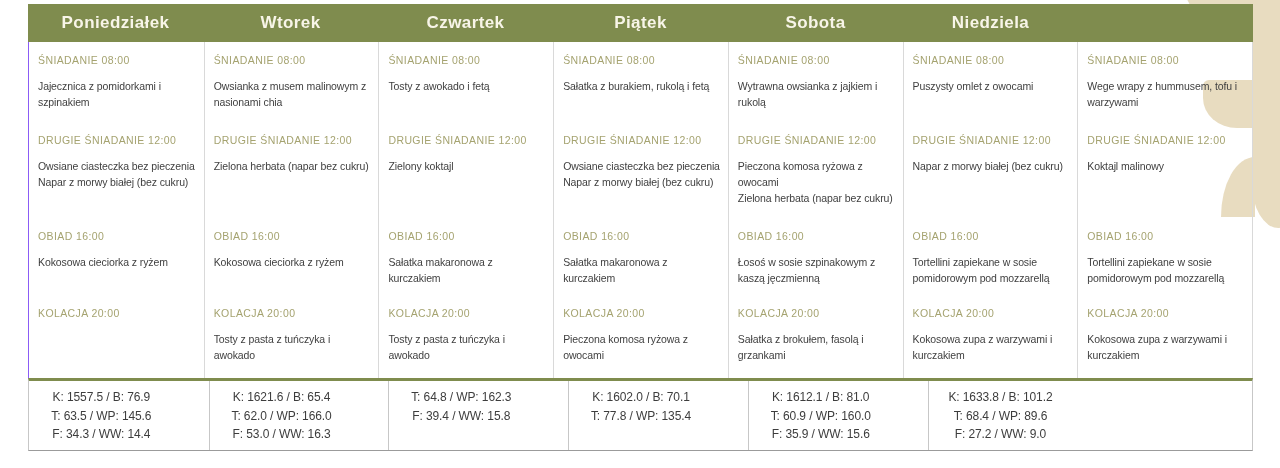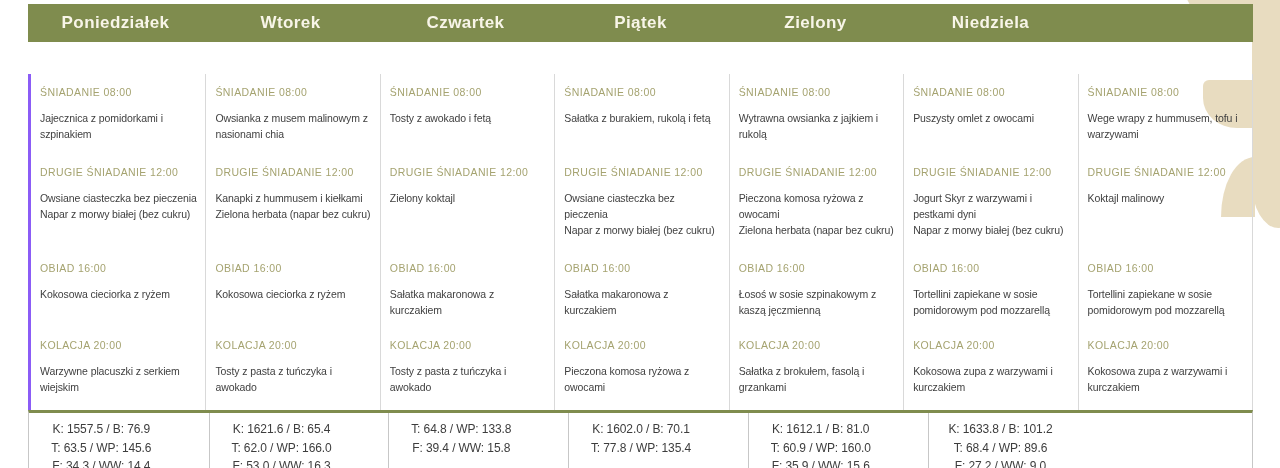--- a/index.html
+++ b/index.html
@@ -20,23 +20,22 @@
   .menu-table{
     position:absolute;left:28px;top:4px;width:1225px;z-index:1;
   }
   .thead,.tbody,.tfoot{display:grid;grid-template-columns:repeat(7,1fr);}
   .thead{background:#7f8c4e;height:38px;}
   .day-header{
     color:#f8f5e8;font-size:17px;font-weight:bold;letter-spacing:.4px;
     line-height:38px;text-align:center;white-space:nowrap;overflow:hidden;
   }
   .tbody{
-    border-left:3px solid #8b5cf6;border-right:1px solid #d9d9d9;
+    border-left:1px solid #8b5cf6;border-right:1px solid #d9d9d9;
     background:transparent;
-    margin-top:32px;
   }
   .tbody .cell{
     border-left:1px solid #d9d9d9;
     padding:10px 8px 0 9px;
     box-sizing:border-box;
   }
   .tbody .cell:first-child{border-left:none;}
   .mlabel{
     height:16px;line-height:16px;margin-bottom:11px;
     color:#a5a370;font-size:10.5px;letter-spacing:.4px;
@@ -76,54 +75,50 @@
   <div class="blob blob-prot"></div>
   <div class="blob blob-wedge"></div>
 
   <div class="menu-table">
 
     <div class="thead">
       <div class="day-header">Poniedziałek</div>
       <div class="day-header">Wtorek</div>
       <div class="day-header">Czwartek</div>
       <div class="day-header">Piątek</div>
-      <div class="day-header">Zielony</div>
+      <div class="day-header">Sobota</div>
       <div class="day-header">Niedziela</div>
     </div>
 
     <div class="tbody">
 
       <div class="cell">
         <div class="mlabel">ŚNIADANIE 08:00</div>
         <div class="dish c1">
             <div>Jajecznica z pomidorkami i szpinakiem</div>
           </div>
         <div class="mlabel">DRUGIE ŚNIADANIE 12:00</div>
         <div class="dish c2">
             <div>Owsiane ciasteczka bez pieczenia</div>
             <div>Napar z morwy białej (bez cukru)</div>
           </div>
         <div class="mlabel">OBIAD 16:00</div>
         <div class="dish c3">
             <div>Kokosowa cieciorka z ryżem</div>
           </div>
         <div class="mlabel">KOLACJA 20:00</div>
-        <div class="dish c4">
-            <div>Warzywne placuszki z serkiem wiejskim</div>
-          </div>
       </div>
 
       <div class="cell">
         <div class="mlabel">ŚNIADANIE 08:00</div>
         <div class="dish c1">
             <div>Owsianka z musem malinowym z nasionami chia</div>
           </div>
         <div class="mlabel">DRUGIE ŚNIADANIE 12:00</div>
         <div class="dish c2">
-            <div>Kanapki z hummusem i kiełkami</div>
             <div>Zielona herbata (napar bez cukru)</div>
           </div>
         <div class="mlabel">OBIAD 16:00</div>
         <div class="dish c3">
             <div>Kokosowa cieciorka z ryżem</div>
           </div>
         <div class="mlabel">KOLACJA 20:00</div>
         <div class="dish c4">
             <div>Tosty z pasta z tuńczyka i awokado</div>
           </div>
@@ -188,21 +183,20 @@
           </div>
       </div>
 
       <div class="cell">
         <div class="mlabel">ŚNIADANIE 08:00</div>
         <div class="dish c1">
             <div>Puszysty omlet z owocami</div>
           </div>
         <div class="mlabel">DRUGIE ŚNIADANIE 12:00</div>
         <div class="dish c2">
-            <div>Jogurt Skyr z warzywami i pestkami dyni</div>
             <div>Napar z morwy białej (bez cukru)</div>
           </div>
         <div class="mlabel">OBIAD 16:00</div>
         <div class="dish c3">
             <div>Tortellini zapiekane w sosie pomidorowym pod mozzarellą</div>
           </div>
         <div class="mlabel">KOLACJA 20:00</div>
         <div class="dish c4">
             <div>Kokosowa zupa z warzywami i kurczakiem</div>
           </div>
@@ -234,21 +228,21 @@
         <div>K: 1557.5 / B: 76.9</div>
           <div>T: 63.5 / WP: 145.6</div>
           <div>F: 34.3 / WW: 14.4</div>
       </div>
       <div class="mcell">
         <div>K: 1621.6 / B: 65.4</div>
           <div>T: 62.0 / WP: 166.0</div>
           <div>F: 53.0 / WW: 16.3</div>
       </div>
       <div class="mcell">
-          <div>T: 64.8 / WP: 133.8</div>
+          <div>T: 64.8 / WP: 162.3</div>
           <div>F: 39.4 / WW: 15.8</div>
       </div>
       <div class="mcell">
         <div>K: 1602.0 / B: 70.1</div>
           <div>T: 77.8 / WP: 135.4</div>
       </div>
       <div class="mcell">
         <div>K: 1612.1 / B: 81.0</div>
           <div>T: 60.9 / WP: 160.0</div>
           <div>F: 35.9 / WW: 15.6</div>

